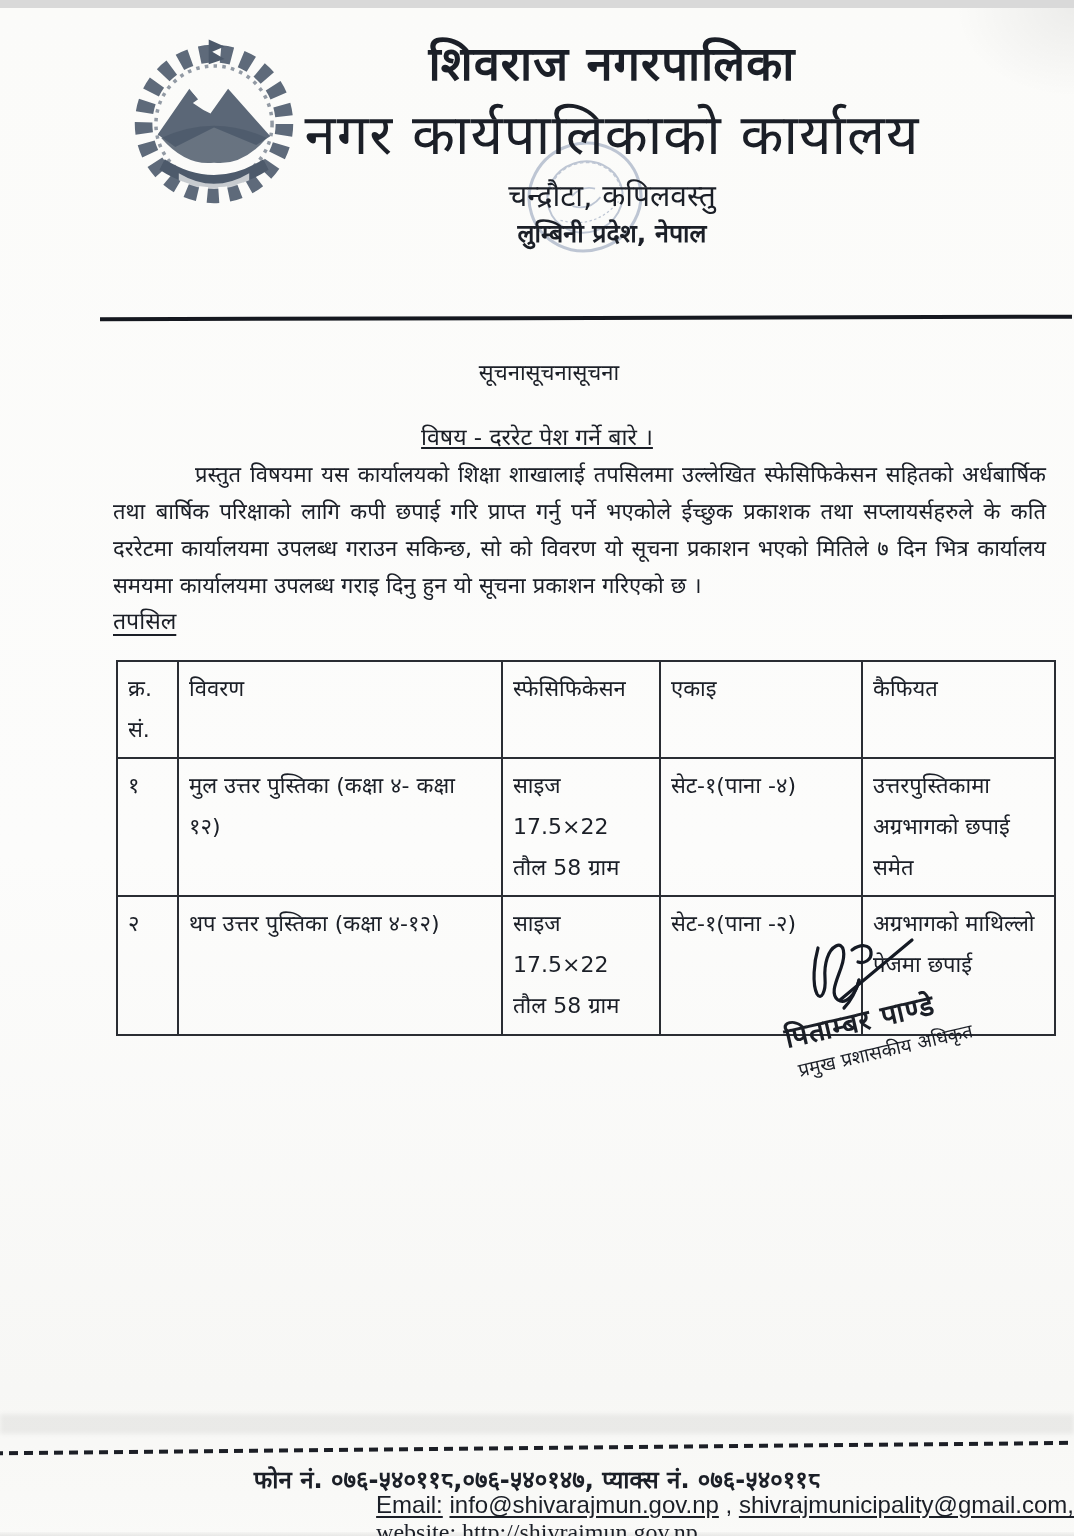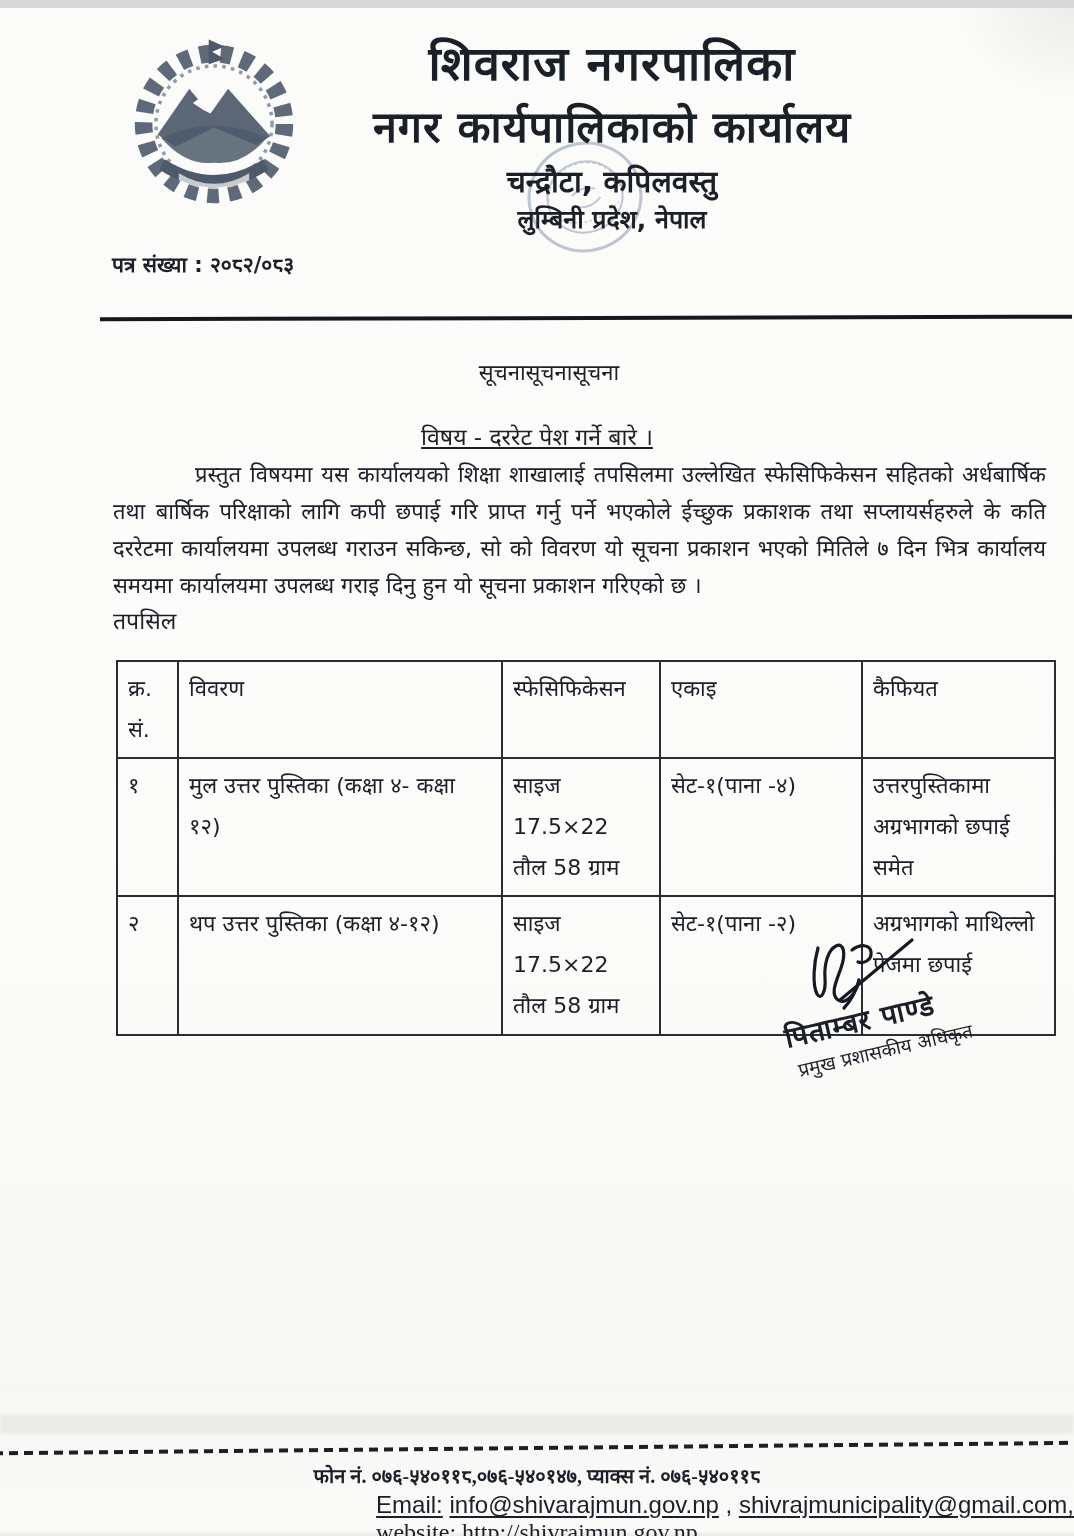--- a/index.html
+++ b/index.html
@@ -14,55 +14,55 @@
   }
   
   .scan-band{position:absolute;left:0;right:0;top:1406px;height:20px;background:rgba(0,0,0,0.055);filter:blur(2px);}
   .scan-bottom{position:absolute;left:0;right:0;bottom:0;height:12px;background:linear-gradient(180deg,rgba(0,0,0,0.02),rgba(0,0,0,0.18));}
   .scan-corner{position:absolute;right:0;top:0;width:120px;height:90px;background:radial-gradient(ellipse at top right,rgba(0,0,0,0.06),transparent 70%);}
 
   
   .logo{position:absolute;left:126px;top:26px;width:176px;height:180px;}
   .titles{position:absolute;left:150px;right:0;top:30px;text-align:center;line-height:1.1;}
   .t1{font-size:47px;font-weight:bold;letter-spacing:1px;}
-  .t2{font-size:43px;font-weight:bold;margin-top:14px;letter-spacing:1px;}
-  .t3{font-size:30px;font-weight:bold;margin-top:14px;}
+  .t2{font-size:56px;font-weight:normal;margin-top:14px;letter-spacing:1px;}
+  .t3{font-size:30px;font-weight:normal;margin-top:14px;}
   .t4{font-size:25px;font-weight:bold;margin-top:8px;}
   .stamp{position:absolute;left:520px;top:128px;width:130px;height:122px;opacity:.45;}
 
   .meta{position:absolute;left:112px;right:16px;top:242px;font-size:21px;font-weight:bold;}
   .meta-row2{display:flex;justify-content:space-between;margin-top:12px;}
 
   .divider{position:absolute;left:100px;right:2px;top:308px;height:4px;background:#15181f;transform:rotate(-0.15deg);}
 
   .notice-row{position:absolute;left:112px;right:88px;top:348px;display:flex;justify-content:center;font-size:22px;}
 
   .subject{position:absolute;left:0;right:0;top:412px;text-align:center;font-size:23px;font-weight:500;text-decoration:underline;}
 
   .bodypara{position:absolute;left:113px;right:28px;top:448px;font-size:22px;line-height:37px;text-align:justify;text-indent:82px;}
 
-  .tapasil{position:absolute;left:113px;top:596px;font-size:23px;text-underline-offset:5px;}
+  .tapasil{position:absolute;left:113px;top:596px;font-size:23px;text-decoration:underline;text-underline-offset:5px;}
 
   table.spec{position:absolute;left:116px;top:652px;width:938px;border-collapse:collapse;table-layout:fixed;}
   table.spec td,table.spec th{border:2.5px solid #2a2d33;vertical-align:top;padding:7px 10px;font-size:22px;line-height:1.85;font-weight:normal;text-align:left;}
   table.spec th{height:78px;font-weight:500;border-radius:6px;}
   .preline{white-space:pre-line;}
   .cell-center{text-align:center;}
   .row-tall td{height:96px;}
 
   .sig-block{position:absolute;left:770px;top:918px;width:290px;height:160px;}
   .sig-svg{position:absolute;left:30px;top:2px;width:120px;height:92px;}
   .sig-text{position:absolute;left:18px;top:92px;transform:rotate(-13deg);transform-origin:left center;white-space:nowrap;}
   .sig-name{font-size:28px;font-weight:bold;letter-spacing:1px;}
   .sig-title{font-size:19px;margin-top:3px;margin-left:6px;}
 
   .dash-line{position:absolute;left:-6px;right:-6px;top:1438px;height:4px;
     background:repeating-linear-gradient(90deg,#1c1f26 0 9px,transparent 9px 15px);
     transform:rotate(-0.55deg);}
-  .foot-phone{position:absolute;left:0;right:0;top:1454px;text-align:center;font-size:20px;font-weight:bold;font-family:Liberation Serif, serif;}
+  .foot-phone{position:absolute;left:0;right:0;top:1454px;text-align:center;font-size:24px;font-weight:bold;}
   .foot-email{position:absolute;left:0;right:0;top:1483px;text-align:right;font-size:24px;font-family:Liberation Sans, sans-serif;}
   .foot-web{position:absolute;left:0;right:0;top:1511px;text-align:center;font-size:24px;font-family:"Liberation Serif","DejaVu Serif",serif;}
   .u{text-decoration:underline;text-underline-offset:3px;}
 </style>
 </head>
 <body>
 
 <div id="page">
 
   <div class="scan-band"></div>
@@ -95,21 +95,20 @@
   </svg>
 
   <div class="titles">
     <div class="t1">शिवराज नगरपालिका</div>
     <div class="t2">नगर कार्यपालिकाको कार्यालय</div>
     <div class="t3">चन्द्रौटा, कपिलवस्तु</div>
     <div class="t4">लुम्बिनी प्रदेश, नेपाल</div>
   </div>
 
   <div class="meta">
-    <div>पत्र संख्या : २०८२/०८३</div>
   </div>
 
   <div class="divider"></div>
 
   <div class="notice-row">
     <span>सूचना</span>
     <span>सूचना</span>
     <span>सूचना</span>
   </div>
 

